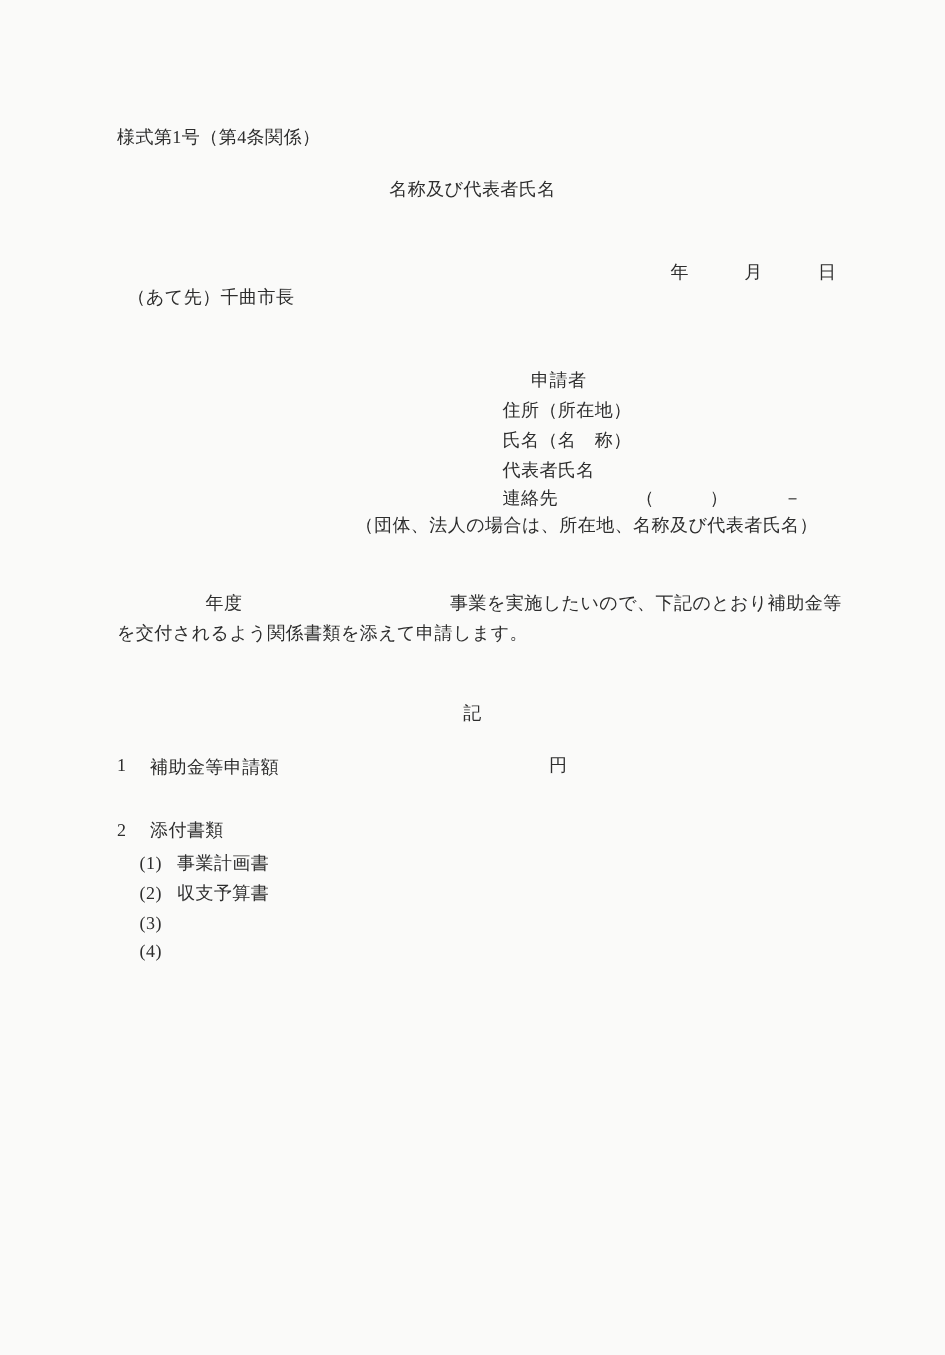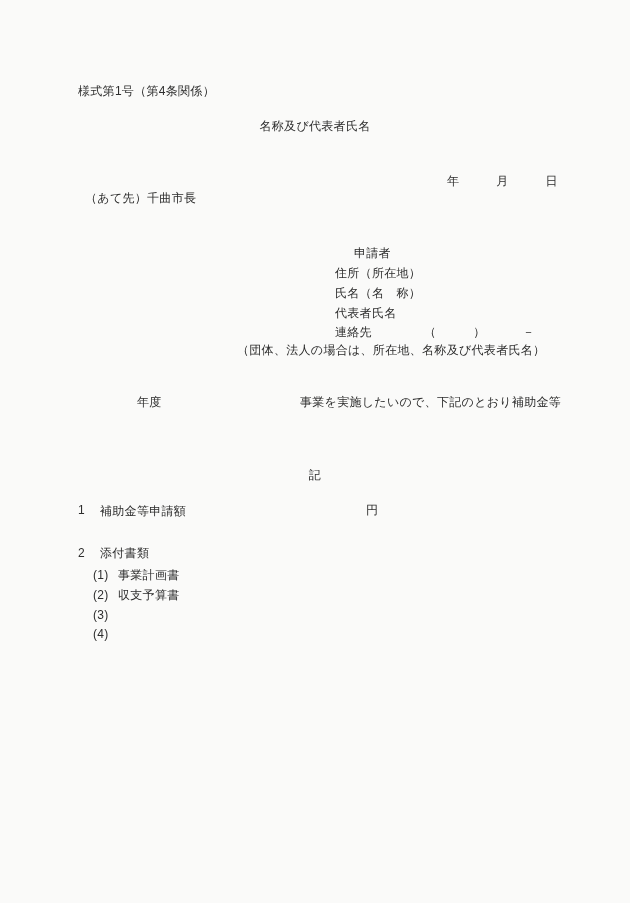--- a/index.html
+++ b/index.html
@@ -5,21 +5,21 @@
   html, body {
     margin: 0;
     padding: 0;
     background: #fafaf9;
   }
   .page {
     position: relative;
     width: 630px;
     height: 903px;
     background: #fafaf9;
-    font-family: Liberation Sans, sans-serif;
+    font-family: Liberation Serif, serif;
     font-size: 12px;
     color: #2d2d2d;
     overflow: hidden;
   }
   .line {
     position: absolute;
     white-space: pre;
     line-height: 15px;
     letter-spacing: 0.3px;
   }
@@ -53,20 +53,21 @@
   <div class="line" style="left:335px; top:325px;">連絡先</div>
 
   <div class="line" style="left:424px; top:325px;">（　　　）　　　－</div>
 
   <div class="line" style="left:237px; top:343px;">（団体、法人の場合は、所在地、名称及び代表者氏名）</div>
 
   <div class="line" style="left:137px; top:395px;">年度</div>
 
   <div class="line" style="left:300px; top:395px;">事業を実施したいので、下記のとおり補助金等</div>
 
+  <div class="line" style="left:78px; top:415px;">を交付されるよう関係書類を添えて申請します。</div>
 
   <div class="line centered" style="top:468px;">記</div>
 
   <div class="line" style="left:78px; top:503px;">1</div>
 
   <div class="line" style="left:100px; top:504px;">補助金等申請額</div>
 
   <div class="line" style="left:366px; top:503px;">円</div>
 
   <div class="line" style="left:78px; top:546px;">2</div>

